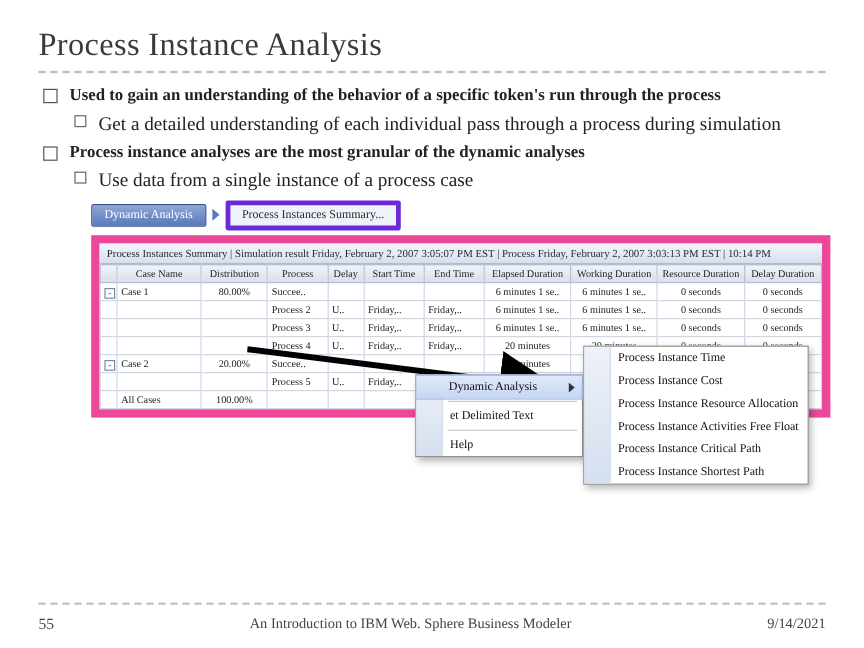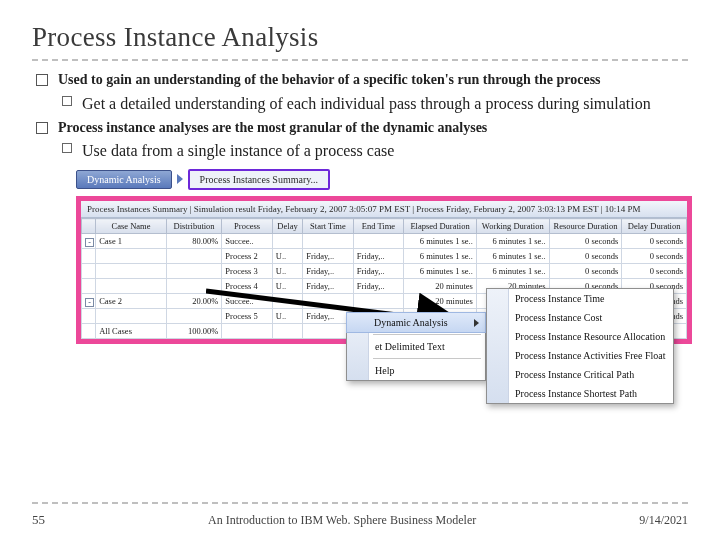--- a/index.html
+++ b/index.html
@@ -12,30 +12,30 @@
   ul.outer > li::before { content: ""; position: absolute; left: 2px; top: 3px; width: 10px; height: 10px; border: 1.4px solid #555; background: #fff; }
   ul.inner { list-style: none; margin-top: 4px; }
   ul.inner > li { position: relative; padding-left: 24px; font-size: 16px; font-weight: 400; line-height: 1.35; margin-bottom: 4px; }
   ul.inner > li::before { content: ""; position: absolute; left: 4px; top: 3px; width: 8px; height: 8px; border: 1.2px solid #666; background: #fff; }
 
   .shot { position: relative; margin: 6px 0 0 24px; width: 636px; padding-left: 20px; }
 
   
   .crumb-bar { display: flex; align-items: center; gap: 2px; height: 22px; }
   .crumb { font-size: 10px; background: linear-gradient(#8ea7d4,#5a79bb); color: #fff; padding: 3px 10px; border: 1px solid #3c518a; border-radius: 2px; }
-  .crumb.light { background: #eef2f9; color: #2b2b2b; border: 2px solid #6d28d9; }
+  .crumb.light { background: #eef2f9; color: #2b2b2b; border: 4px solid #6d28d9; }
   .crumb-arrow { width: 0; height: 0; border-top: 5px solid transparent; border-bottom: 5px solid transparent; border-left: 6px solid #5a79bb; margin: 0 3px; }
 
-  .panel { margin-top: 6px; border: 5px solid #ec4899; background: #fff; }
+  .panel { margin-top: 6px; border: 7px solid #ec4899; background: #fff; }
   .panel-title { font-size: 9px; background: linear-gradient(#f2f5fb,#d7e0ef); border-bottom: 1px solid #b0bdd1; padding: 3px 6px; color: #2a2a2a; white-space: nowrap; overflow: hidden; }
 
   table.data { width: 100%; border-collapse: collapse; font-size: 8.5px; table-layout: fixed; }
   table.data th { background: linear-gradient(#f0f3f8,#d7dfec); border: 1px solid #b4becf; font-weight: 400; padding: 2px 3px; white-space: nowrap; overflow: hidden; color: #222; }
   table.data td { border: 1px solid #cfd7e3; padding: 2px 3px; white-space: nowrap; overflow: hidden; color: #1a1a1a; background: #fff; }
-  table.data td.right { text-align: right; }
+  table.data td.right { text-align: center; }
   .tree-toggle { display:inline-block; width:9px; height:9px; border:1px solid #7a8aa5; margin-right:3px; position:relative; top:1px; font-size:8px; line-height:7px; text-align:center; color:#3a4f7a; background:#fff; }
 
   .cols .c-tree { width: 14px; }
   .cols .c-name { width: 70px; }
   .cols .c-dist { width: 55px; }
   .cols .c-proc { width: 50px; }
   .cols .c-cost { width: 30px; }
   .cols .c-start { width: 50px; }
   .cols .c-end  { width: 50px; }
   .cols .c-elap { width: 72px; }
@@ -47,21 +47,21 @@
   .menu { position: absolute; width: 188px; background: #fff; border: 1px solid #8f8f8f; box-shadow: 2px 3px 6px rgba(0,0,0,0.3); font-size: 10px; }
   .menu .stripe { position: absolute; top:0; bottom:0; left:0; width: 22px; background: linear-gradient(#eef2f9,#d5dfef); border-right: 1px solid #cbd4e5; }
   .menu-item { position: relative; padding: 4px 8px 4px 28px; color: #111; white-space: nowrap; }
   .menu-item.sel { background: linear-gradient(#dfe9f9,#c6d7f2); border: 1px solid #9fb8e2; margin: -1px; padding: 4px 7px 4px 27px; }
   .menu-item .arrow { position: absolute; right: 6px; top: 6px; width:0; height:0; border-top:4px solid transparent; border-bottom:4px solid transparent; border-left:5px solid #333; }
   .menu-sep { height:1px; background:#c8c8c8; margin: 2px 4px 2px 26px; }
 
   .arrow-svg { position:absolute; pointer-events:none; }
 
   .footer-rule { position: absolute; left: 32px; right: 32px; bottom: 36px; border: none; border-top: 2px dashed #bfbfbf; }
-  .footer { position: absolute; left: 32px; right: 32px; bottom: 12px; display: flex; justify-content: space-between; align-items: flex-end; font-size: 12px; color: #444; gap: 27px; }
+  .footer { position: absolute; left: 32px; right: 32px; bottom: 12px; display: flex; justify-content: space-between; align-items: flex-start; font-size: 12px; color: #444; gap: 27px; }
   .page-num { font-size: 13px; }
 </style>
 </head>
 <body>
 
 <div class="slide">
 
   <h1 class="title">Process Instance Analysis</h1>
   <hr class="title-rule">
 

